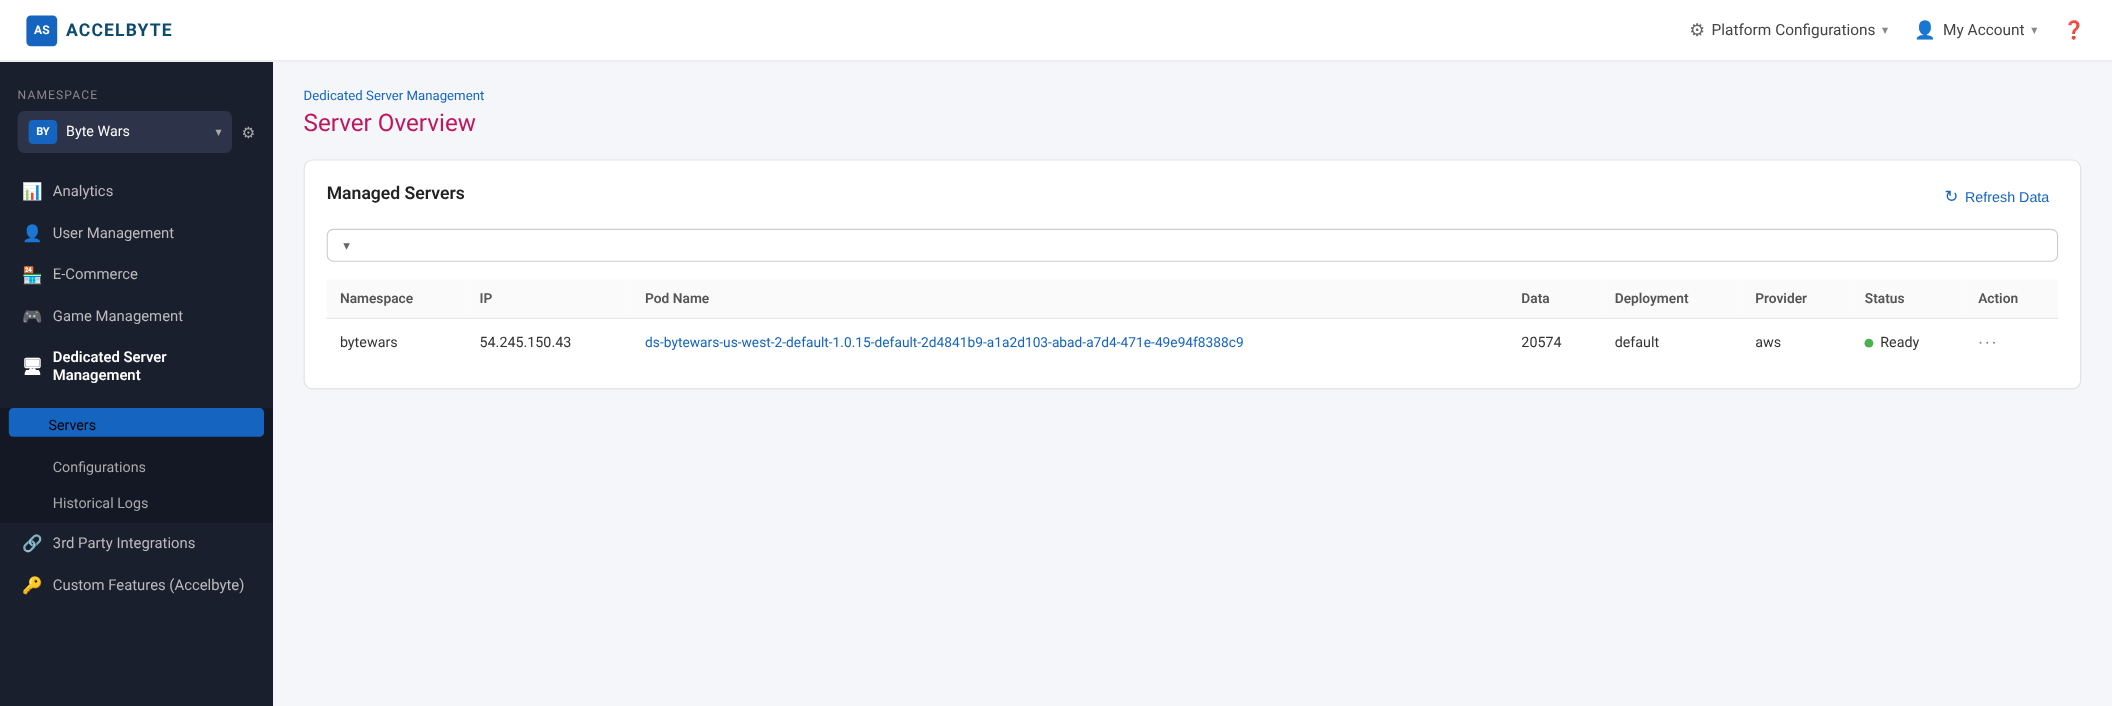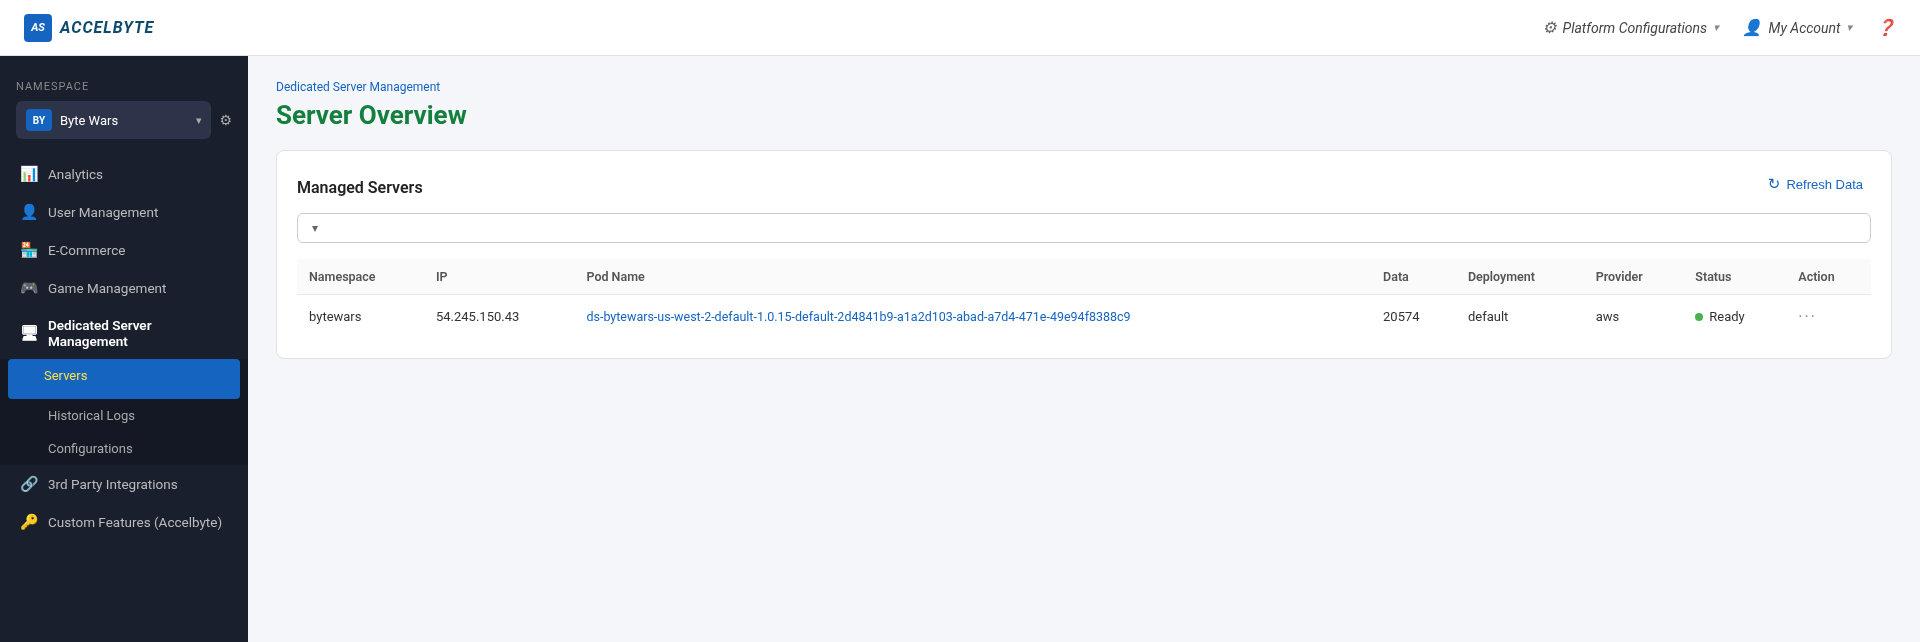--- a/index.html
+++ b/index.html
@@ -2,21 +2,21 @@
 <html><head>
   <meta charset="utf-8">
   <style>
     * { box-sizing: border-box; margin: 0; padding: 0; }
     body { font-family: -apple-system, BlinkMacSystemFont, 'Segoe UI', Roboto, sans-serif; background: #f5f6fa; color: #222; font-size: 14px; }
 
     
     .topbar {
       display: flex; align-items: center; justify-content: space-between;
       background: #fff; border-bottom: 1px solid #e0e0e0;
-      height: 56px; padding: 0 24px; position: fixed; top: 0; left: 0; right: 0; z-index: 100; font-style: italic;
+      height: 56px; padding: 0 24px; position: fixed; top: 0; left: 0; right: 0; z-index: 100;
     }
     .topbar-logo { display: flex; align-items: center; gap: 8px; }
     .logo-icon {
       width: 28px; height: 28px; background: #1565c0; border-radius: 4px;
       display: flex; align-items: center; justify-content: center;
       color: #fff; font-weight: 700; font-size: 11px;
     }
     .logo-text { font-weight: 700; font-size: 16px; letter-spacing: 1px; color: #0c4a6e; }
     .topbar-right { display: flex; align-items: center; gap: 24px; }
     .topbar-item {
@@ -66,35 +66,35 @@
     }
     .nav-group-header.active { color: #fff; font-weight: 600; }
     .nav-group-header.active .nav-item-icon { color: #fff; }
 
     .nav-sub-items { background: #141824; }
     .nav-sub-item {
       padding: 9px 20px 9px 48px; cursor: pointer; color: #aaa; font-size: 13px;
       transition: background 0.15s;
     }
     .nav-sub-item.active {
-      background: #1565c0; color: #fde047; border-radius: 4px; margin: 0 8px;
-      padding: 9px 12px 16px 36px;
+      background: #1565c0; color: #000000; border-radius: 4px; margin: 12px 8px;
+      padding: 9px 12px 2px 36px;
     }
 
     
     .main { margin-left: 248px; padding: 24px 28px; flex: 1; min-height: calc(642px - 56px); }
 
     .breadcrumb { font-size: 12px; color: #1565c0; margin-bottom: 6px; cursor: pointer; }
-    .page-title { font-size: 26px; font-weight: 700; color: #15803d; margin-bottom: 20px; }
+    .page-title { font-size: 22px; font-weight: 400; color: #be185d; margin-bottom: 20px; }
 
     .card {
       background: #fff; border: 1px solid #e0e0e0; border-radius: 8px; padding: 20px;
     }
     .card-header {
-      display: flex; align-items: flex-end; justify-content: space-between; margin-bottom: 16px;
+      display: flex; align-items: flex-start; justify-content: space-between; margin-bottom: 16px;
     }
     .card-title { font-size: 16px; font-weight: 600; color: #222; }
     .refresh-btn {
       display: flex; align-items: center; gap: 6px; color: #1565c0; cursor: pointer;
       font-size: 13px; font-weight: 500; border: none; background: none; padding: 4px 8px;
     }
     .refresh-icon { font-size: 15px; }
 
     .region-select {
       display: flex; align-items: center; gap: 8px;
@@ -197,24 +197,24 @@
       <div class="nav-group">
         <div class="nav-group-header active">
           <span class="nav-item-icon">🖥</span>
           <span>Dedicated Server Management</span>
         </div>
         <div class="nav-sub-items">
           <div class="nav-sub-item active">
             <span>Servers</span>
           </div>
           <div class="nav-sub-item">
+            <span>Configurations</span>
+          </div>
+          <div class="nav-sub-item">
             <span>Historical Logs</span>
-          </div>
-          <div class="nav-sub-item">
-            <span>Configurations</span>
           </div>
         </div>
       </div>
 
       <div class="nav-item">
         <span class="nav-item-icon">🔗</span>
         <span>3rd Party Integrations</span>
       </div>
 
       <div class="nav-item">

